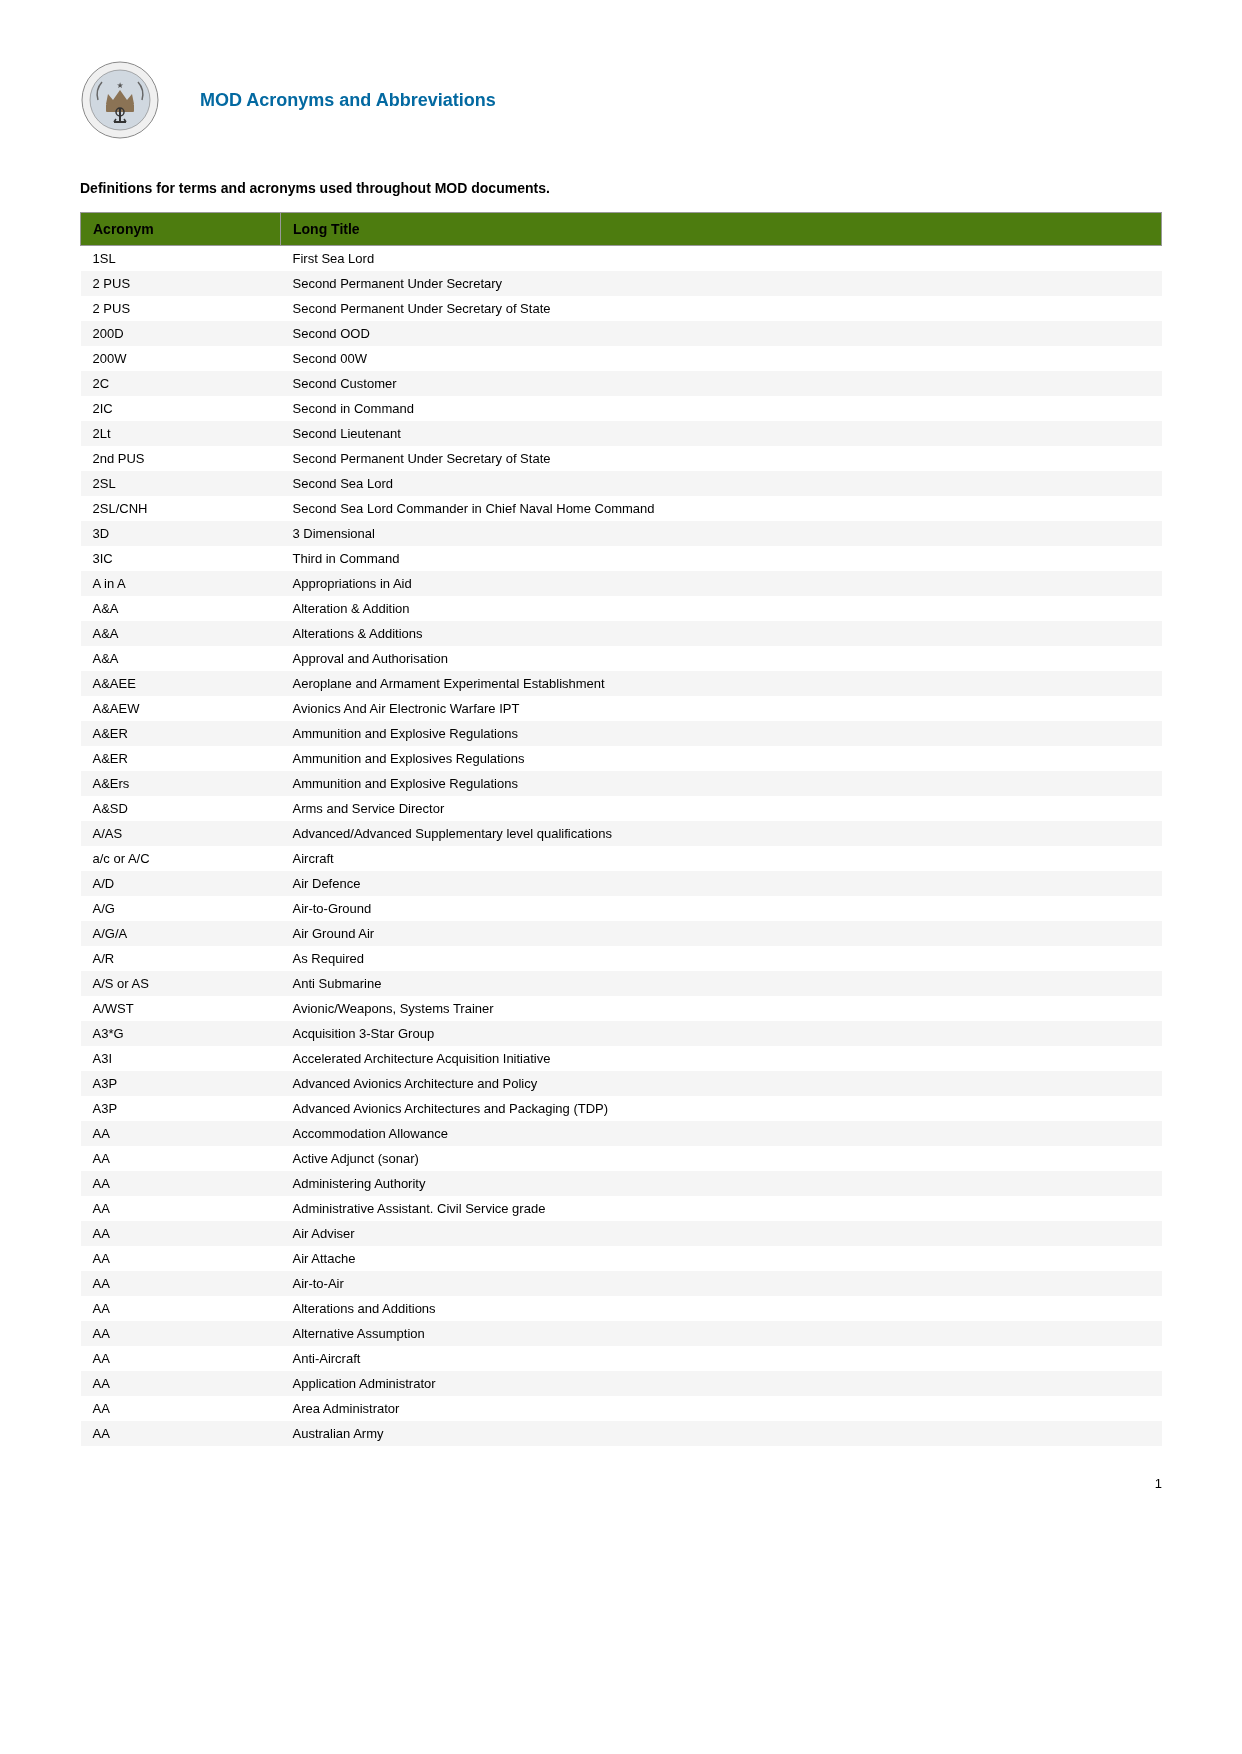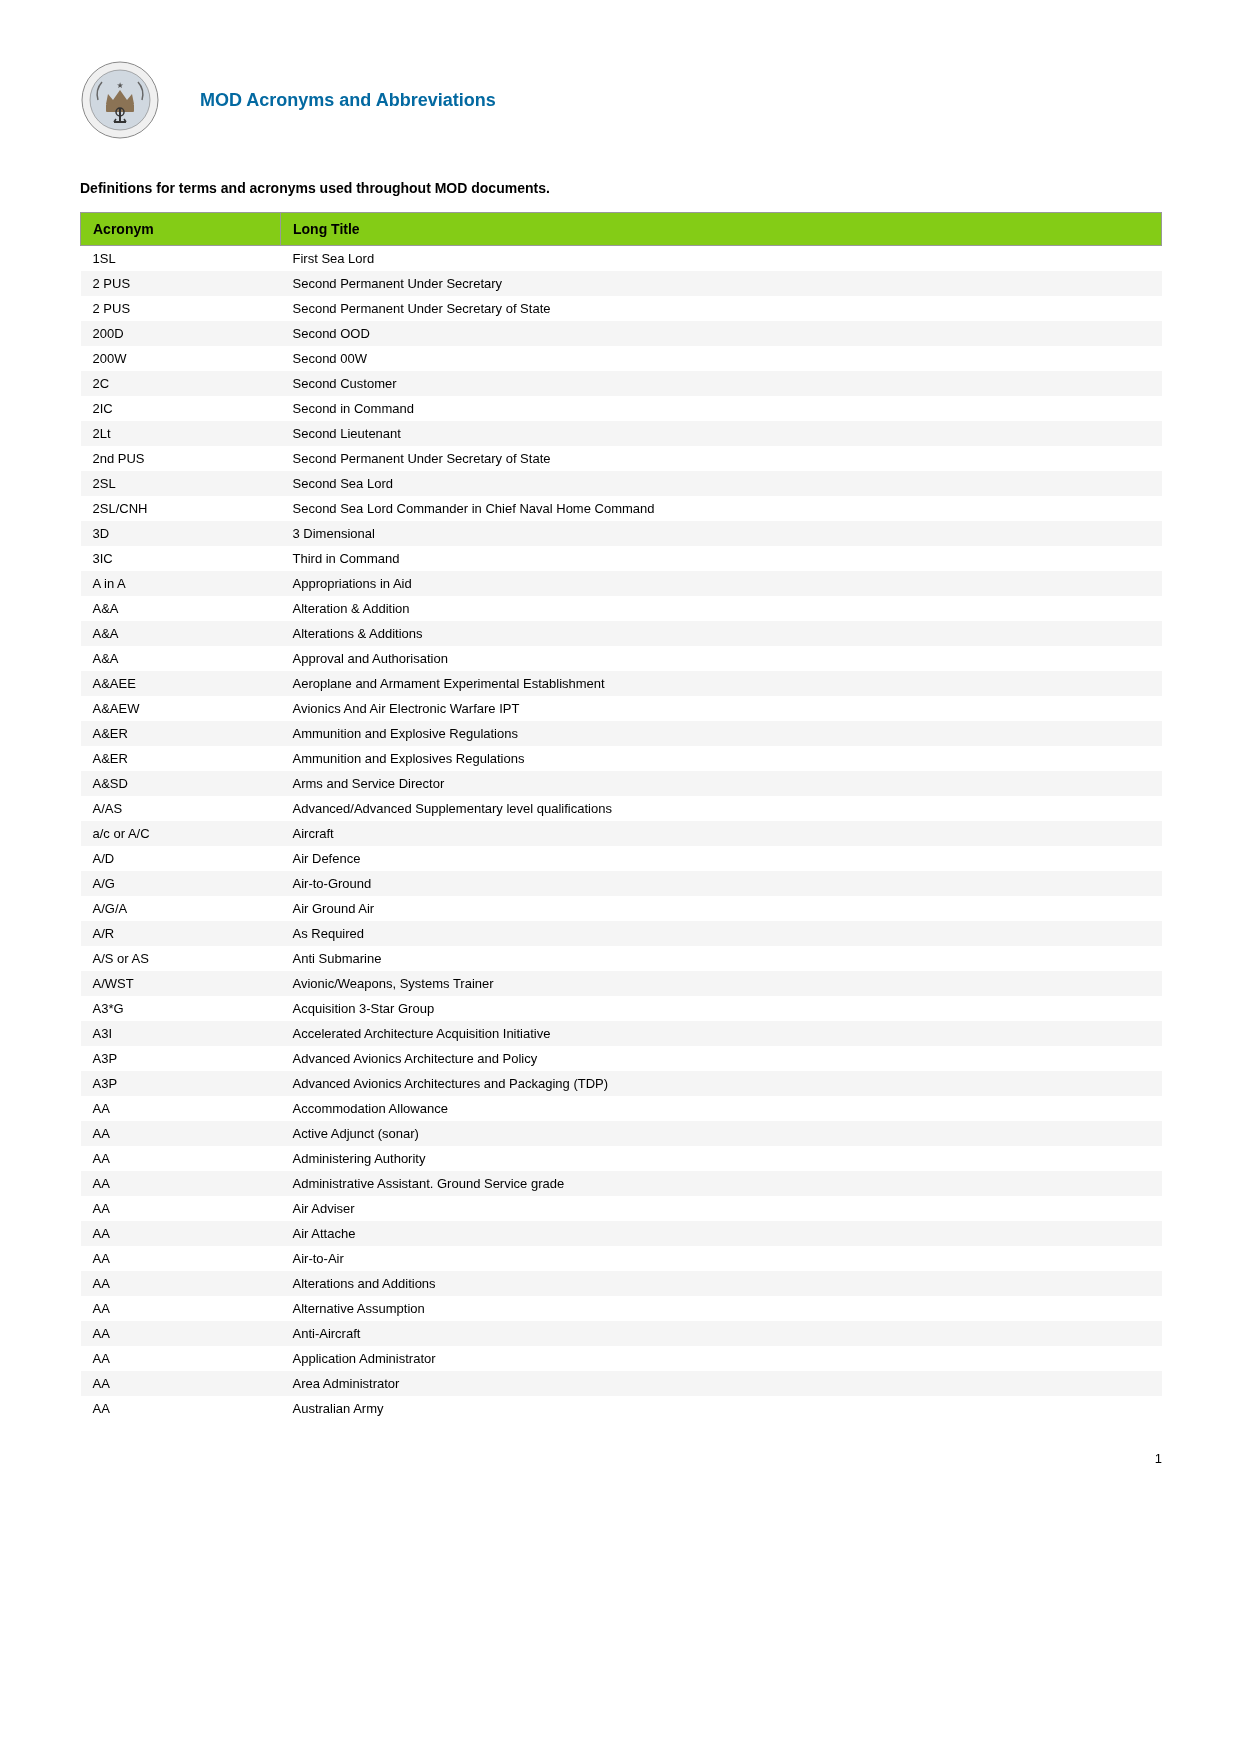--- a/index.html
+++ b/index.html
@@ -44,21 +44,21 @@
       color: #000000;
     }
 
     table {
       width: 100%;
       border-collapse: collapse;
       margin-top: 8px;
     }
 
     thead tr th {
-      background-color: #84cc16;
+      background-color: #4d7c0f;
       font-weight: bold;
       font-size: 14px;
       padding: 8px 12px;
       text-align: left;
       border: 1px solid #999;
     }
 
     tbody tr td {
       padding: 5px 12px;
       font-size: 13px;
@@ -209,20 +209,24 @@
       </tr>
       <tr>
         <td class="col-acronym">A&amp;ER</td>
         <td class="col-title">Ammunition and Explosive Regulations</td>
       </tr>
       <tr>
         <td class="col-acronym">A&amp;ER</td>
         <td class="col-title">Ammunition and Explosives Regulations</td>
       </tr>
       <tr>
+        <td class="col-acronym">A&amp;Ers</td>
+        <td class="col-title">Ammunition and Explosive Regulations</td>
+      </tr>
+      <tr>
         <td class="col-acronym">A&amp;SD</td>
         <td class="col-title">Arms and Service Director</td>
       </tr>
       <tr>
         <td class="col-acronym">A/AS</td>
         <td class="col-title">Advanced/Advanced Supplementary level qualifications</td>
       </tr>
       <tr>
         <td class="col-acronym">a/c or A/C</td>
         <td class="col-title">Aircraft</td>
@@ -274,21 +278,21 @@
       <tr>
         <td class="col-acronym">AA</td>
         <td class="col-title">Active Adjunct (sonar)</td>
       </tr>
       <tr>
         <td class="col-acronym">AA</td>
         <td class="col-title">Administering Authority</td>
       </tr>
       <tr>
         <td class="col-acronym">AA</td>
-        <td class="col-title">Administrative Assistant. Ground Service grade</td>
+        <td class="col-title">Administrative Assistant. Civil Service grade</td>
       </tr>
       <tr>
         <td class="col-acronym">AA</td>
         <td class="col-title">Air Adviser</td>
       </tr>
       <tr>
         <td class="col-acronym">AA</td>
         <td class="col-title">Air Attache</td>
       </tr>
       <tr>

